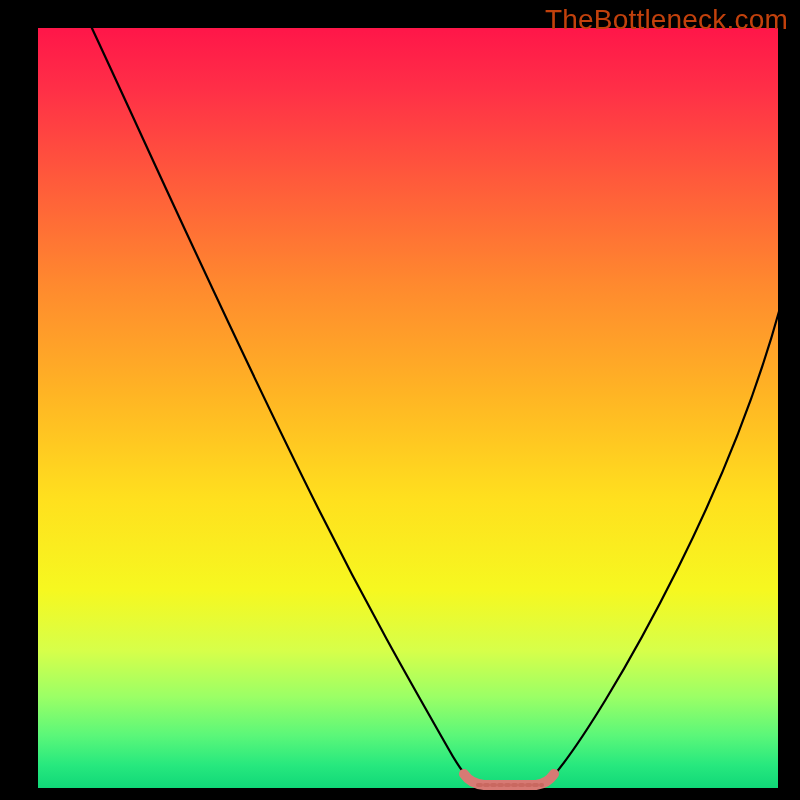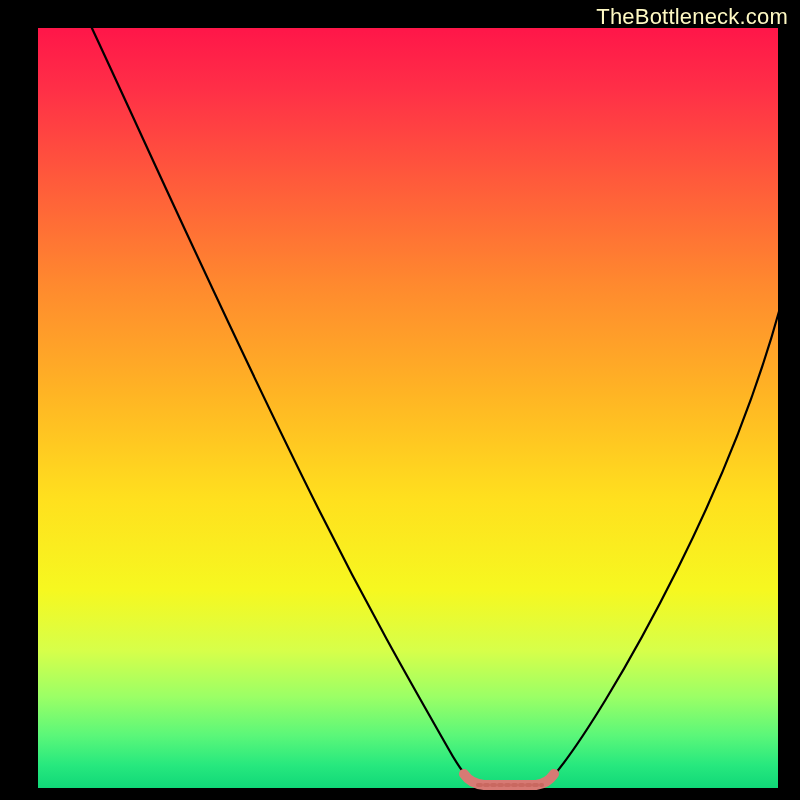--- a/index.html
+++ b/index.html
@@ -14,22 +14,22 @@
   .frame {
     position: relative;
     width: 800px;
     height: 800px;
     background: #000;
   }
   .watermark {
     position: absolute;
     top: 4px;
     right: 12px;
-    color: #fef9c3;
-    font-size: 22px;
+    color: #c2410c;
+    font-size: 28px;
     font-weight: 500;
     letter-spacing: 0.2px;
     z-index: 5;
   }
   .plot-area {
     position: absolute;
     left: 38px;
     top: 28px;
     width: 740px;
     height: 760px;

